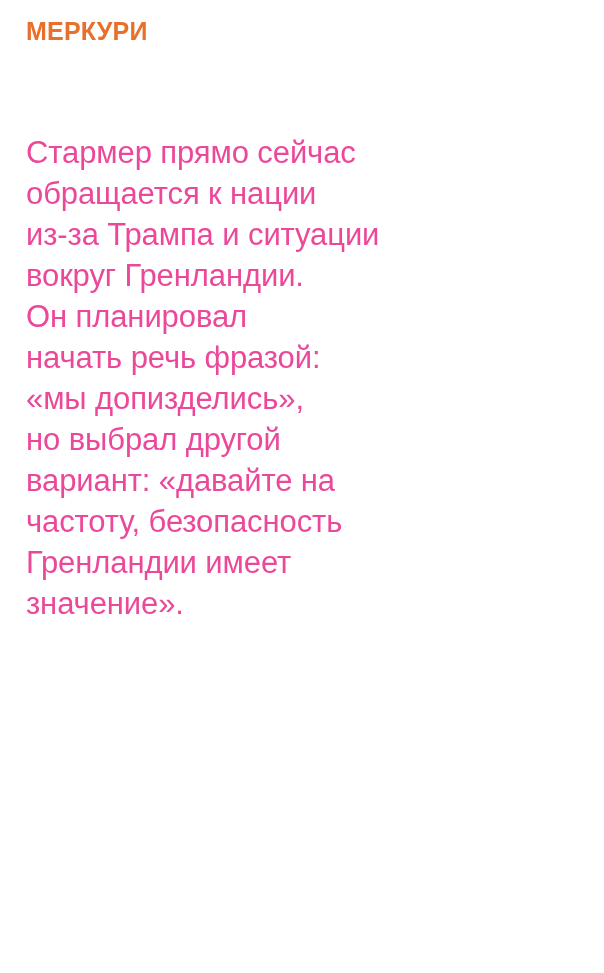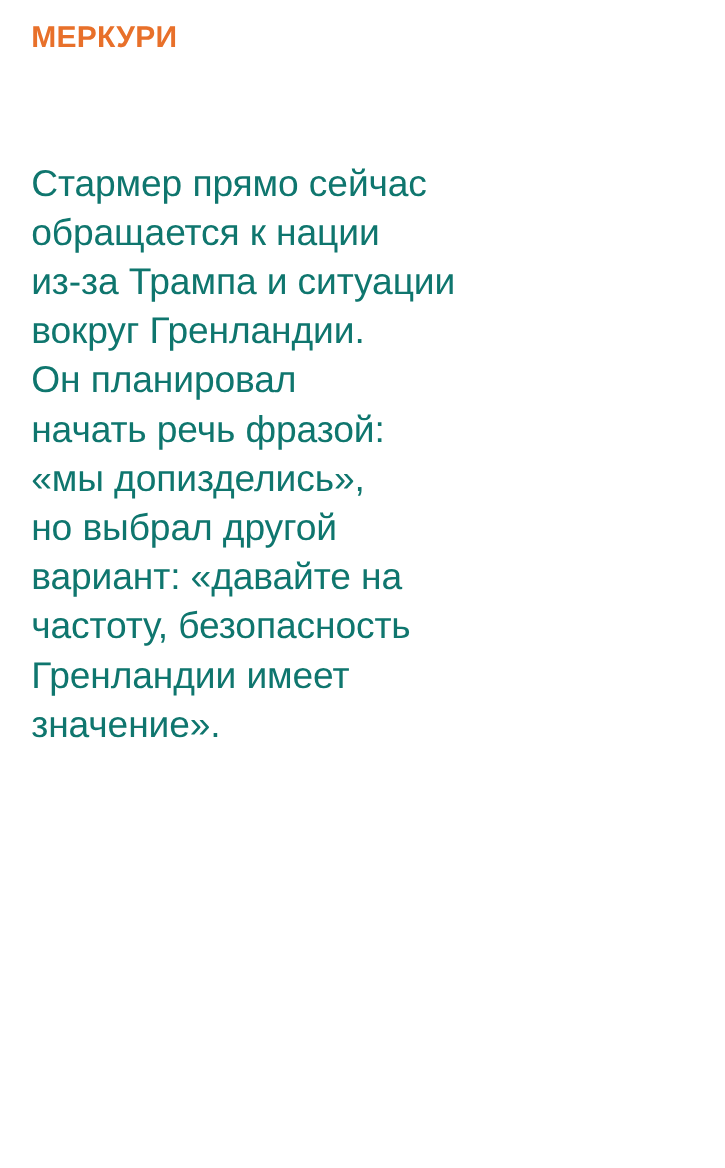--- a/index.html
+++ b/index.html
@@ -27,21 +27,21 @@
     font-size: 25px;
     line-height: 30px;
     letter-spacing: 0.2px;
     color: #e8702a;
     margin: 0 0 4px 0;
   }
   .post-body {
     font-family: "Liberation Sans", sans-serif;
     font-size: 31px;
     line-height: 41px;
-    color: #0f766e;
+    color: #ec4899;
     white-space: pre-wrap;
     margin: 0;
     letter-spacing: -0.1px;
   }
   .paragraph {
     margin: 0;
     white-space: pre-wrap;
   }
   .paragraph + .paragraph {
     margin-top: 41px;

